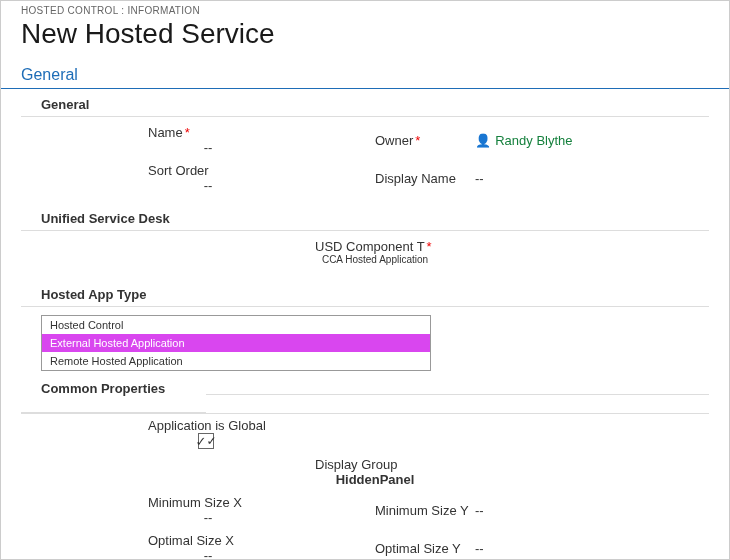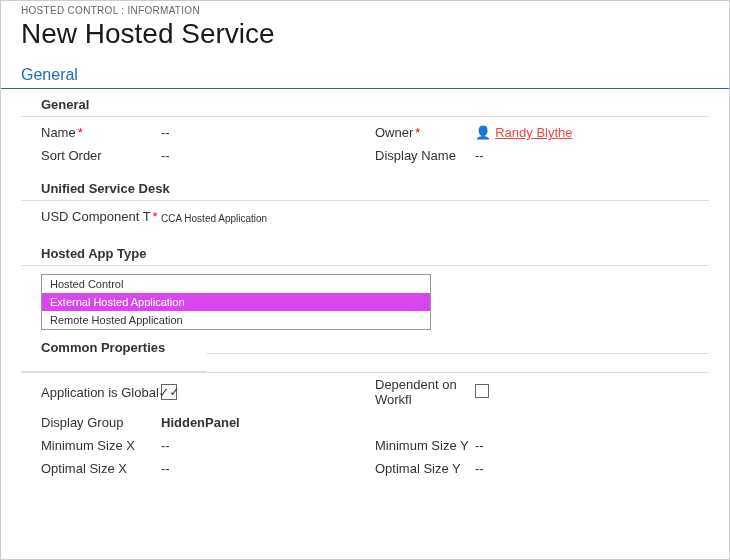--- a/index.html
+++ b/index.html
@@ -81,22 +81,23 @@
       margin-right: 4px;
       color: #1e6db7;
     }
     .two-col-row {
       display: flex;
       align-items: center;
       padding: 4px 0 4px 20px;
     }
     .col-left {
       display: flex;
-      align-items: flex-end;
+      align-items: center;
       width: 50%;
+      flex-direction: column;
     }
     .col-right {
       display: flex;
       align-items: center;
       width: 50%;
     }
     .usd-value {
       font-size: 10px;
       color: #333;
       font-weight: 400;
@@ -207,21 +208,21 @@
         <div class="field-value">
           <span>--</span>
         </div>
       </div>
       <div class="col-right">
         <div class="owner-label">
           <span>Owner</span><span class="required-star">*</span>
         </div>
         <div class="owner-value">
           <span class="owner-icon">👤</span>
-          <span style="color:#ef4444;text-decoration:underline;">Randy Blythe</span>
+          <span style="color:#15803d;">Randy Blythe</span>
         </div>
       </div>
     </div>
 
     <div class="two-col-row">
       <div class="col-left">
         <div class="field-label">
           <span>Sort Order</span>
         </div>
         <div class="field-value">
@@ -284,28 +285,20 @@
 
     <div class="two-col-row">
       <div class="col-left">
         <div class="field-label">
           <span>Application is Global</span>
         </div>
         <div class="field-value">
           <span class="checkbox-container checkbox-checked">✓</span>
         </div>
       </div>
-      <div class="col-right">
-        <div class="owner-label">
-          <span>Dependent on Workfl</span>
-        </div>
-        <div class="field-value">
-          <span class="checkbox-unchecked"></span>
-        </div>
-      </div>
     </div>
 
     <div class="two-col-row">
       <div class="col-left" style="width:100%;">
         <div class="field-label">
           <span>Display Group</span>
         </div>
         <div class="field-value bold-value">
           <span>HiddenPanel</span>
         </div>

